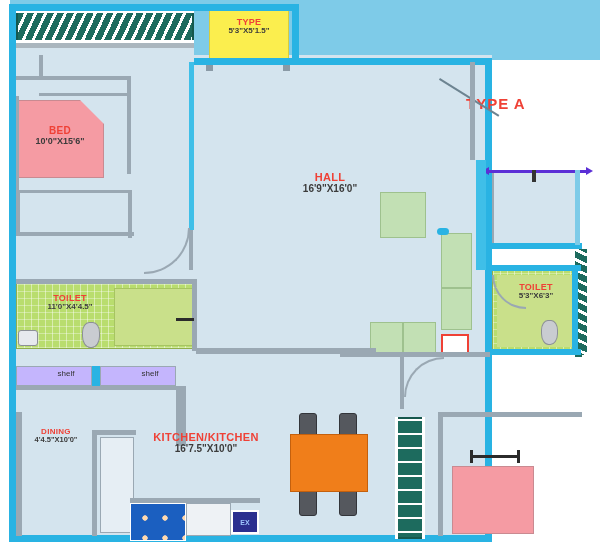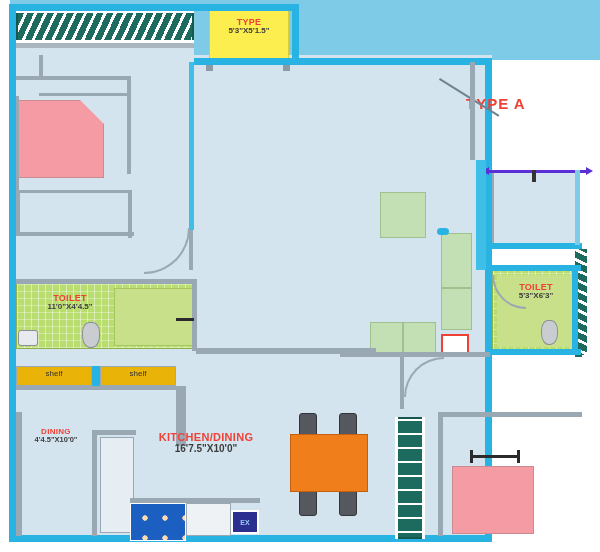--- a/index.html
+++ b/index.html
@@ -16,21 +16,21 @@
   
   .floor{background:#d4e4ee;}
 
   
   .wall{background:#8a9aa6;}
   .wallthin{background:#9aa8b3;}
   .wallblue{background:#29b3e3;}
   .wallblue2{background:#3fbfe8;}
   .yellowfill{background:#fbee4e;border:1px solid #d8cd3a;}
   .hallfurn{background:#c2e0b4;border:1px solid #9ec18e;}
-  .shelfbar{background:#eab308;border:1px solid #9aa8b3;}
+  .shelfbar{background:#c4b5fd;border:1px solid #9aa8b3;padding-left:12px;}
 
   
   .lbl{position:absolute;text-align:center;line-height:1.05;white-space:nowrap;}
   .lbl .nm{display:block;font-weight:bold;color:#ef4136;letter-spacing:.3px;}
   .lbl .dm{display:block;font-weight:bold;color:#3b3b3b;}
   .sz11 .nm{font-size:11px;} .sz11 .dm{font-size:10px;}
   .sz10 .nm{font-size:10px;} .sz10 .dm{font-size:9px;}
   .sz9  .nm{font-size:9px;}  .sz9  .dm{font-size:8px;}
   .sz8  .nm{font-size:8px;}  .sz8  .dm{font-size:7.5px;}
   .typea{position:absolute;font-size:15px;font-weight:bold;color:#ef4136;letter-spacing:1px;}
@@ -103,37 +103,45 @@
   <div class="ab wallblue" style="left:194px;top:58px;width:298px;height:7px;"></div>
   <div class="ab wallblue" style="left:485px;top:58px;width:7px;height:484px;"></div>
   <div class="ab wallblue" style="left:9px;top:535px;width:483px;height:7px;"></div>
   <div class="ab wallblue" style="left:9px;top:4px;width:290px;height:7px;"></div>
   <div class="ab wallblue" style="left:292px;top:4px;width:7px;height:58px;"></div>
 
   <div class="ab bedtex" style="left:16px;top:100px;width:88px;height:78px;border:1px solid #c98a91;"></div>
 
   <div class="ab" style="left:80px;top:100px;width:24px;height:24px;background:#d4e4ee;
               clip-path:polygon(0 0,100% 0,100% 100%);"></div>
+  <div class="lbl sz10" style="left:16px;top:126px;width:88px;">
+    <span class="nm">BED</span>
+    <span class="dm">10'0"X15'6"</span>
+  </div>
 
   <div class="ab wallthin" style="left:16px;top:76px;width:115px;height:4px;"></div>
   <div class="ab wallthin" style="left:39px;top:55px;width:4px;height:25px;"></div>
   <div class="ab wallthin" style="left:39px;top:93px;width:90px;height:3px;"></div>
   <div class="ab wallthin" style="left:127px;top:78px;width:4px;height:96px;"></div>
   <div class="ab wallthin" style="left:16px;top:190px;width:4px;height:45px;"></div>
   <div class="ab wallthin" style="left:20px;top:190px;width:112px;height:3px;"></div>
   <div class="ab wallthin" style="left:128px;top:190px;width:4px;height:48px;"></div>
   <div class="ab wallthin" style="left:16px;top:96px;width:3px;height:96px;"></div>
 
   <div class="ab wallblue2" style="left:189px;top:62px;width:5px;height:168px;"></div>
   <div class="ab wallthin" style="left:189px;top:230px;width:4px;height:40px;"></div>
 
   <div class="ab" style="left:144px;top:228px;width:46px;height:46px;
               border-right:2px solid #9aa8b3;border-bottom:2px solid #9aa8b3;
               border-radius:0 0 48px 0;"></div>
 
+  <div class="lbl sz11" style="left:290px;top:172px;width:80px;">
+    <span class="nm">HALL</span>
+    <span class="dm">16'9"X16'0"</span>
+  </div>
 
   <div class="ab hallfurn" style="left:380px;top:192px;width:46px;height:46px;"></div>
   <div class="ab hallfurn" style="left:441px;top:233px;width:31px;height:55px;"></div>
   <div class="ab hallfurn" style="left:441px;top:288px;width:31px;height:42px;"></div>
   <div class="ab hallfurn" style="left:370px;top:322px;width:33px;height:32px;"></div>
   <div class="ab hallfurn" style="left:403px;top:322px;width:33px;height:32px;"></div>
   <div class="ab" style="left:437px;top:228px;width:12px;height:7px;background:#29b3e3;border-radius:4px;"></div>
   <div class="ab" style="left:441px;top:334px;width:28px;height:23px;background:#ffffff;border:2px solid #ef4136;"></div>
 
   <div class="ab" style="left:492px;top:170px;width:85px;height:75px;background:#d4e4ee;border:2px solid #9aa8b3;"></div>
@@ -189,21 +197,21 @@
 
   <div class="lbl sz8" style="left:18px;top:428px;width:76px;">
     <span class="nm">DINING</span>
     <span class="dm">4'4.5"X10'0"</span>
   </div>
   <div class="ab wallthin" style="left:92px;top:430px;width:5px;height:106px;"></div>
   <div class="ab wallthin" style="left:92px;top:430px;width:44px;height:5px;"></div>
   <div class="ab" style="left:100px;top:437px;width:34px;height:96px;background:#e6eef4;border:1px solid #9aa8b3;"></div>
 
   <div class="lbl sz11" style="left:142px;top:432px;width:128px;">
-    <span class="nm">KITCHEN/DINING</span>
+    <span class="nm">KITCHEN/KITCHEN</span>
     <span class="dm">16'7.5"X10'0"</span>
   </div>
 
   <div class="ab tiledots" style="left:130px;top:503px;width:56px;height:38px;"></div>
   <div class="ab stove" style="left:186px;top:503px;width:45px;height:33px;"></div>
   <div class="ab exbox" style="left:231px;top:510px;width:28px;height:24px;">
     <span>EX</span>
   </div>
   <div class="ab wallthin" style="left:130px;top:498px;width:130px;height:5px;"></div>
 

